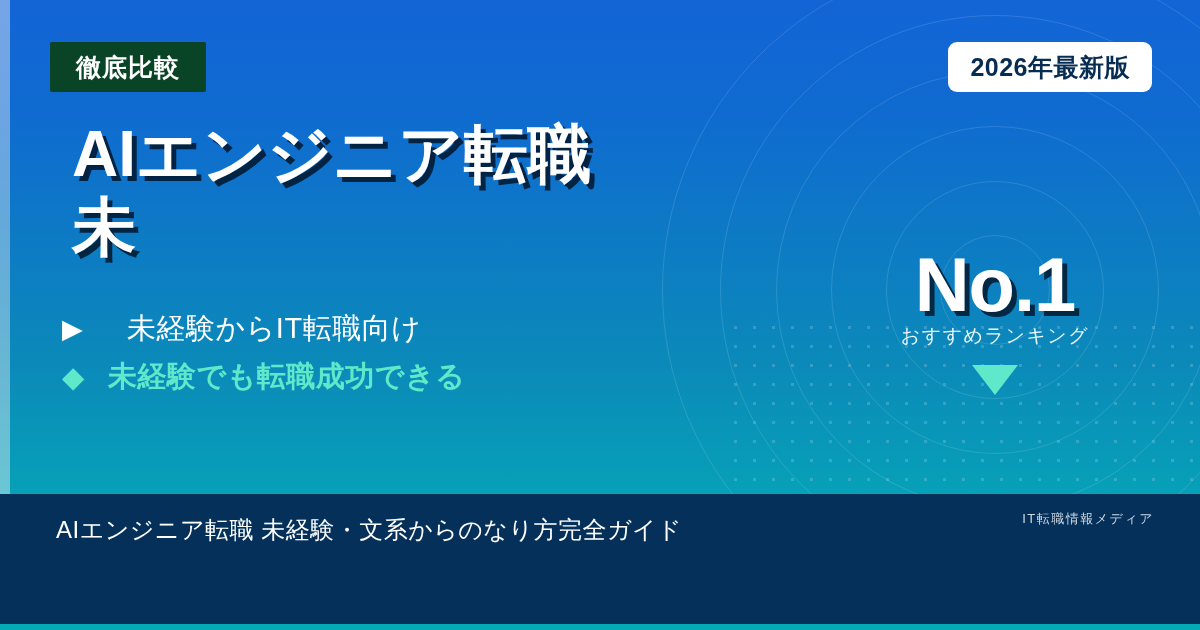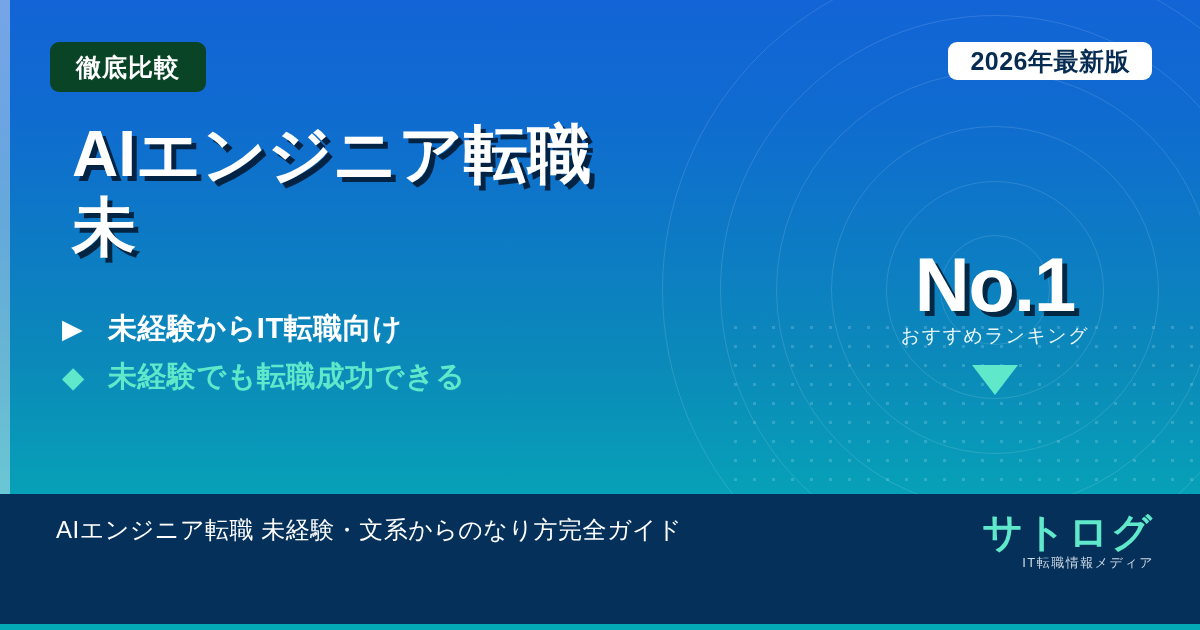--- a/index.html
+++ b/index.html
@@ -81,34 +81,34 @@
   
   .tag-badge {
     position: absolute;
     left: 50px;
     top: 42px;
     height: 50px;
     padding: 0 26px;
     display: flex;
     align-items: center;
     background: #0a4427;
-    border-radius: 9px;
+    border-radius: 2px;
     color: #ffffff;
     font-size: 25px;
     font-weight: bold;
     letter-spacing: 1px;
     box-sizing: border-box;
   }
 
   
   .year-badge {
     position: absolute;
     right: 48px;
     top: 42px;
-    height: 38px;
+    height: 50px;
     padding: 0 22px;
     display: flex;
     align-items: center;
     background: #ffffff;
     border-radius: 9px;
     color: #072c52;
     font-size: 25px;
     font-weight: bold;
     letter-spacing: 0.5px;
     box-sizing: border-box;
@@ -145,21 +145,21 @@
     width: 46px;
     flex: 0 0 46px;
     font-size: 26px;
     line-height: 1;
     display: flex;
     align-items: center;
   }
   .bullet-row.b1 .bullet-mark { color: #ffffff; font-size: 27px; }
   .bullet-row.b2 .bullet-mark { color: #5fe8c9; font-size: 29px; }
   .bullet-text { font-size: 29px; letter-spacing: 0.5px; }
-  .bullet-row.b1 .bullet-text { color: #ffffff; font-weight: bold; }
+  .bullet-row.b1 .bullet-text { color: #ffffff; font-weight: normal; margin-left: 19px; }
   .bullet-row.b2 .bullet-text { color: #5fe8c9; font-weight: bold; }
 
   
   .rank-block {
     position: absolute;
     left: 845px;
     top: 247px;
     width: 300px;
     text-align: center;
   }
@@ -266,18 +266,17 @@
 
   <div class="rank-block">
     <div class="rank-no">No.1</div>
     <div class="rank-sub">おすすめランキング</div>
     <div class="rank-arrow"></div>
   </div>
 
   <div class="bottom-bar">
     <div class="bottom-title">AIエンジニア転職 未経験・文系からのなり方完全ガイド</div>
     <div class="brand">
-      <div class="brand-name">サトログ</div>
       <div class="brand-tagline">IT転職情報メディア</div>
     </div>
   </div>
 
 </div>
 
 </body></html>

